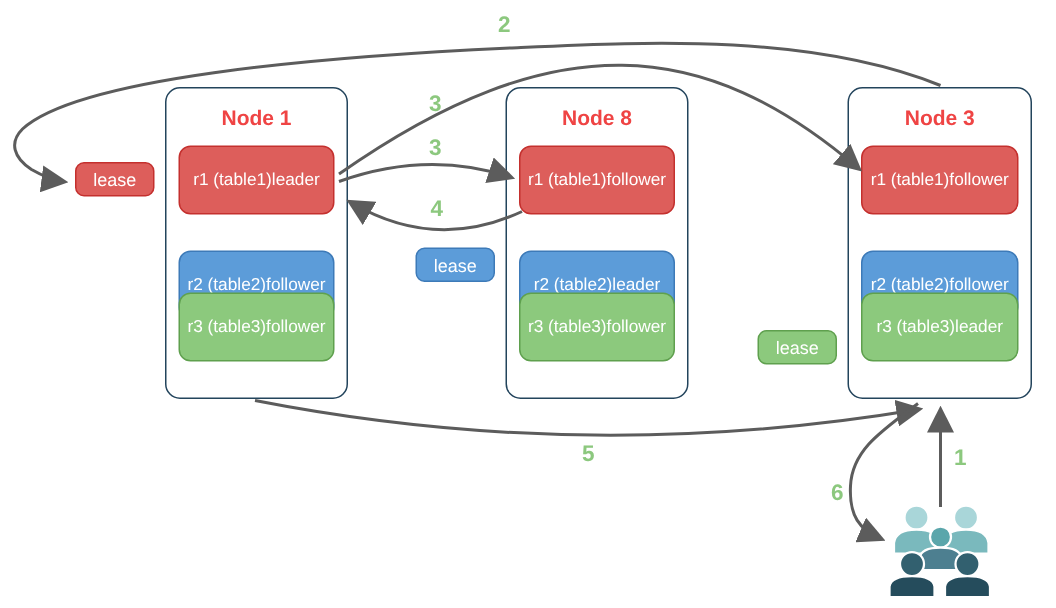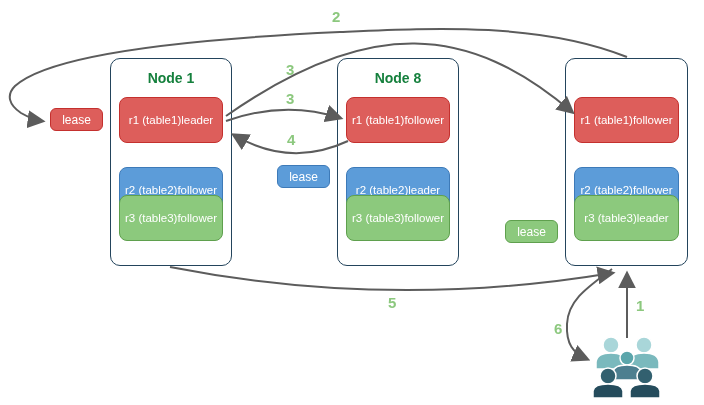--- a/index.html
+++ b/index.html
@@ -5,21 +5,21 @@
   html,body{margin:0;padding:0;background:#fff;}
   .canvas{
     position:relative;width:704px;height:405px;background:#fff;overflow:hidden;
     font-family:"Liberation Sans","DejaVu Sans",sans-serif;
   }
   .node{
     position:absolute;top:58px;width:122px;height:208px;box-sizing:border-box;
     background:#fff;border:1.5px solid var(--node-stroke);border-radius:10px;
   }
   .node-title{
-    margin-top:11px;text-align:center;font-weight:bold;font-size:14px;color:#15803d;
+    margin-top:11px;text-align:center;font-weight:bold;font-size:14px;color:#ef4444;
   }
   .replica{
     position:absolute;left:8px;right:8px;height:46px;border-radius:8px;
     display:flex;flex-direction:row;align-items:center;justify-content:center;
     color:#fff;font-size:11.5px;line-height:14px;text-align:center;box-sizing:border-box;
   }
   .r-1{top:38px}.r-2{top:108px}.r-3{top:136px}
   .c-red{background:var(--red-fill);border:1.5px solid var(--red-stroke);}
   .c-blue{background:var(--blue-fill);border:1.5px solid var(--blue-stroke);}
   .c-green{background:var(--green-fill);border:1.5px solid var(--green-stroke);}
@@ -71,20 +71,21 @@
       <div>r2 (table2)</div>
       <div>leader</div>
     </div>
     <div class="replica r-3 c-green">
       <div>r3 (table3)</div>
       <div>follower</div>
     </div>
   </div>
 
   <div class="node" style="left:565px;width:123px">
+    <div class="node-title">Node 3</div>
     <div class="replica r-1 c-red">
       <div>r1 (table1)</div>
       <div>follower</div>
     </div>
     <div class="replica r-2 c-blue">
       <div>r2 (table2)</div>
       <div>follower</div>
     </div>
     <div class="replica r-3 c-green">
       <div>r3 (table3)</div>

